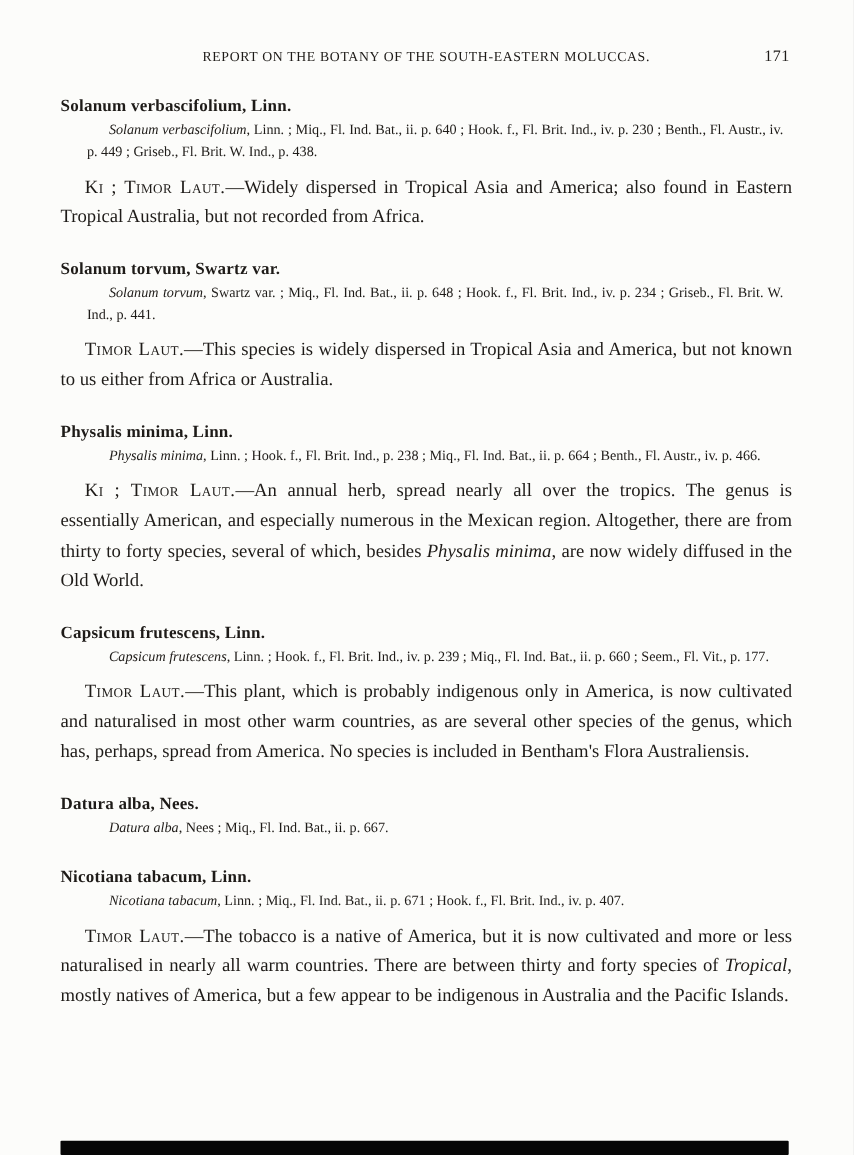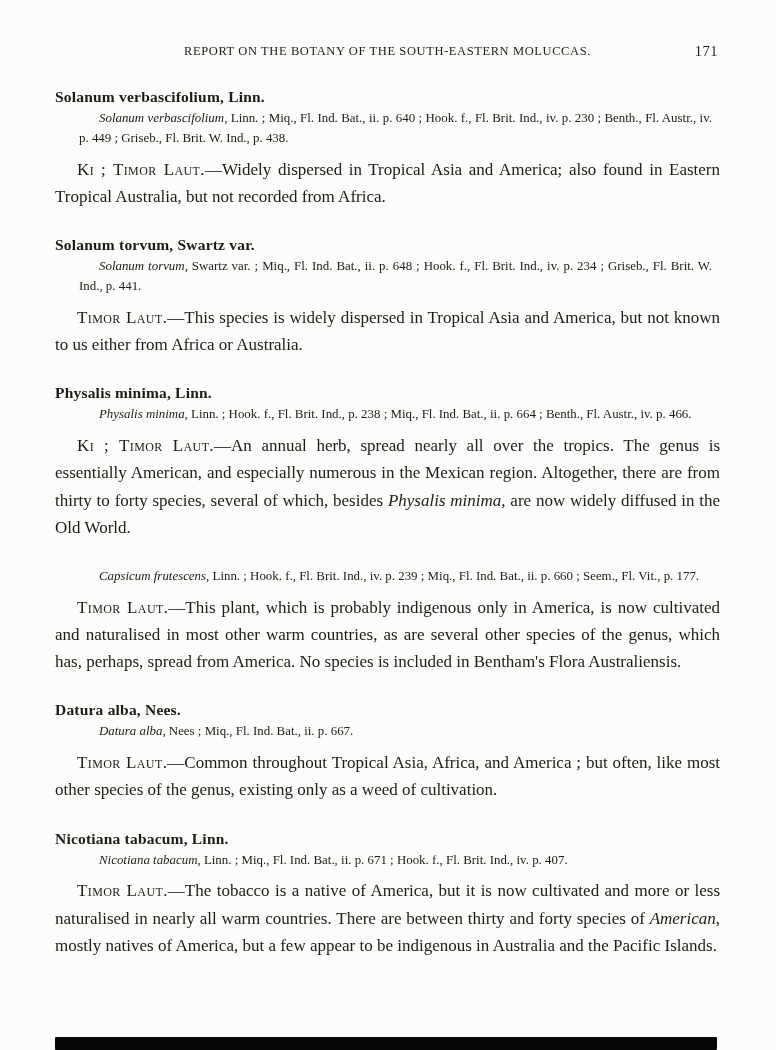--- a/index.html
+++ b/index.html
@@ -89,30 +89,30 @@
           <h2 class="entry-heading">Solanum torvum, Swartz var.</h2>
           <p class="citation"><span class="it">Solanum torvum</span><span>, Swartz var. ; Miq., Fl. Ind. Bat., ii. p. 648 ; Hook. f., Fl. Brit. Ind., iv. p. 234 ; Griseb., Fl. Brit. W. Ind., p. 441.</span></p>
           <p class="body-para"><span class="sc">Timor Laut.</span><span>—This species is widely dispersed in Tropical Asia and America, but not known to us either from Africa or Australia.</span></p>
         </section>
         <section class="entry">
           <h2 class="entry-heading">Physalis minima, Linn.</h2>
           <p class="citation"><span class="it">Physalis minima</span><span>, Linn. ; Hook. f., Fl. Brit. Ind., p. 238 ; Miq., Fl. Ind. Bat., ii. p. 664 ; Benth., Fl. Austr., iv. p. 466.</span></p>
           <p class="body-para"><span class="sc">Ki ; Timor Laut.</span><span>—An annual herb, spread nearly all over the tropics. The genus is essentially American, and especially numerous in the Mexican region. Altogether, there are from thirty to forty species, several of which, besides </span><span class="it">Physalis minima</span><span>, are now widely diffused in the Old World.</span></p>
         </section>
         <section class="entry">
+          <h2 class="entry-heading">Capsicum frutescens, Linn.</h2>
           <p class="citation"><span class="it">Capsicum frutescens</span><span>, Linn. ; Hook. f., Fl. Brit. Ind., iv. p. 239 ; Miq., Fl. Ind. Bat., ii. p. 660 ; Seem., Fl. Vit., p. 177.</span></p>
           <p class="body-para"><span class="sc">Timor Laut.</span><span>—This plant, which is probably indigenous only in America, is now cultivated and naturalised in most other warm countries, as are several other species of the genus, which has, perhaps, spread from America. No species is included in Bentham's Flora Australiensis.</span></p>
         </section>
         <section class="entry">
           <h2 class="entry-heading">Datura alba, Nees.</h2>
           <p class="citation"><span class="it">Datura alba</span><span>, Nees ; Miq., Fl. Ind. Bat., ii. p. 667.</span></p>
-          <p class="body-para"><span class="sc">Timor Laut.</span><span>—Common throughout Tropical Asia, Africa, and America ; but often, like most other species of the genus, existing only as a weed of cultivation.</span></p>
         </section>
         <section class="entry">
           <h2 class="entry-heading">Nicotiana tabacum, Linn.</h2>
           <p class="citation"><span class="it">Nicotiana tabacum</span><span>, Linn. ; Miq., Fl. Ind. Bat., ii. p. 671 ; Hook. f., Fl. Brit. Ind., iv. p. 407.</span></p>
-          <p class="body-para"><span class="sc">Timor Laut.</span><span>—The tobacco is a native of America, but it is now cultivated and more or less naturalised in nearly all warm countries. There are between thirty and forty species of </span><span class="it">American</span><span>, mostly natives of America, but a few appear to be indigenous in Australia and the Pacific Islands.</span></p>
+          <p class="body-para"><span class="sc">Timor Laut.</span><span>—The tobacco is a native of America, but it is now cultivated and more or less naturalised in nearly all warm countries. There are between thirty and forty species of </span><span class="it">Tropical</span><span>, mostly natives of America, but a few appear to be indigenous in Australia and the Pacific Islands.</span></p>
         </section>
       </main>
   </div>
 
   <div class="scan-bar"></div>
 </div>
 
 </body></html>

